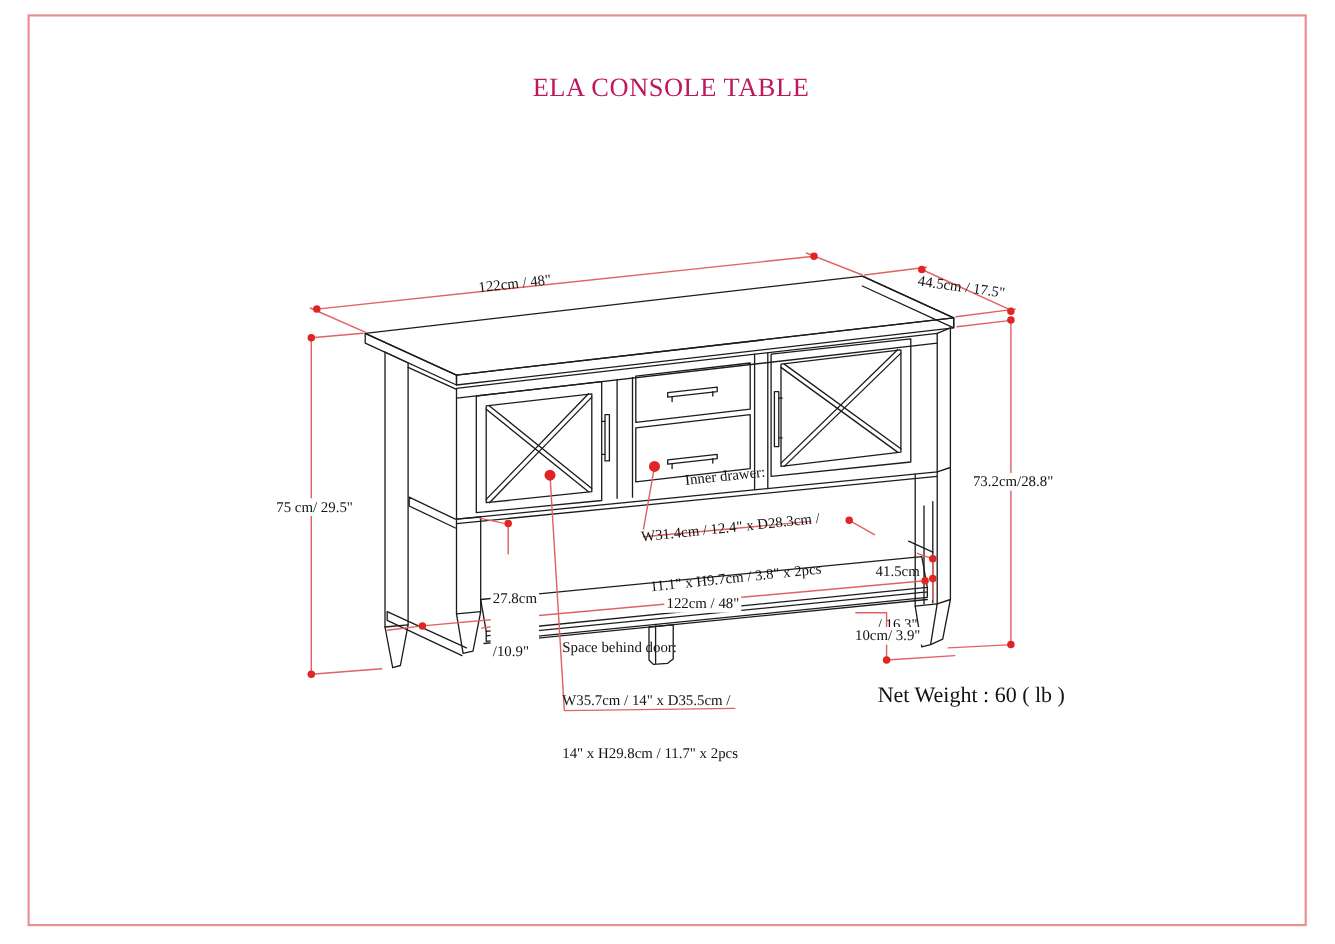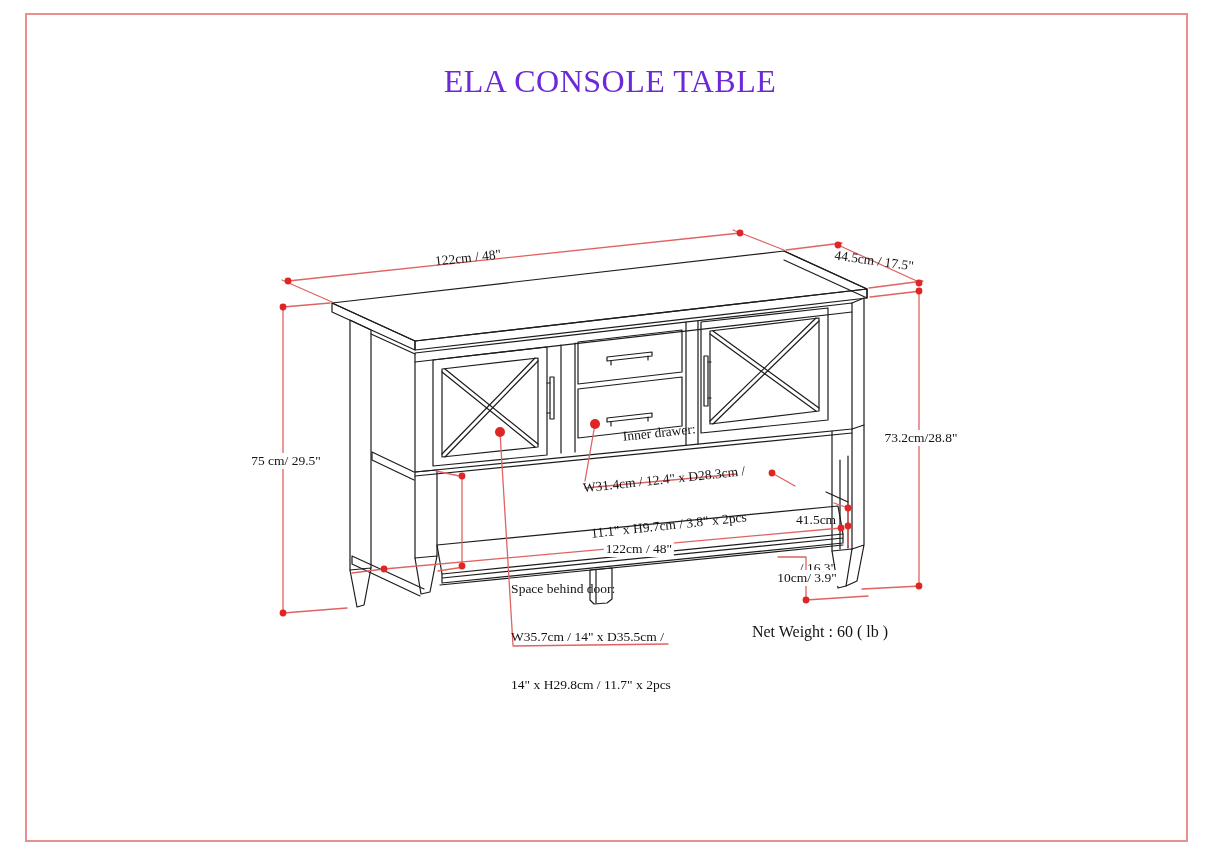--- a/index.html
+++ b/index.html
@@ -5,34 +5,34 @@
   html,body{margin:0;padding:0;background:#ffffff;}
   #stage{position:relative;width:1214px;height:858px;background:#fff;overflow:hidden;
          font-family:"Liberation Serif", serif;color:#161616;}
   #frame{position:absolute;left:25px;top:13px;width:1163px;height:829px;
          border:2px solid #e89090;box-sizing:border-box;}
   #drawing{position:absolute;left:0;top:0;}
   .lbl{position:absolute;font-size:13.5px;line-height:16px;white-space:pre;color:#131313;}
   .ctr{transform:translate(-50%,-50%);}
   .wbg{background:#ffffff;padding:0 2px;}
   #title{position:absolute;left:610px;top:81px;transform:translate(-50%,-50%);
-         font-size:32px;letter-spacing:0.5px;color:#6d28d9;}
+         font-size:24px;letter-spacing:0.5px;color:#be185d;}
   #lbl-top-width{left:468px;top:258px;transform:translate(-50%,-50%) rotate(-6.3deg);}
   #lbl-depth{left:874px;top:261px;transform:translate(-50%,-50%) rotate(8deg);}
   #lbl-height-left{left:286px;top:461px;}
   #lbl-height-right{left:921px;top:438px;}
   #lbl-opening{left:446px;top:504px;text-align:left;}
-  #lbl-clearance{left:796px;top:480px;text-align:right;}
+  #lbl-clearance{left:796px;top:480px;text-align:center;}
   #lbl-shelf-width{left:639px;top:549px;}
   #lbl-foot{left:807px;top:578px;}
   #blk-inner-drawer{left:664px;top:479px;transform:translate(-50%,-50%) rotate(-6deg);
                     text-align:center;line-height:15.5px;}
   #blk-space-door{left:591px;top:637px;transform:translate(-50%,-50%);
                   text-align:left;line-height:16px;}
-  #lbl-net-weight{left:820px;top:632px;font-size:16px;}
+  #lbl-net-weight{left:883px;top:632px;font-size:20px;}
 </style>
 </head>
 <body>
 
 <div id="stage">
   <div id="frame"></div>
 
   <svg id="drawing" width="1214" height="858" viewBox="0 0 1214 858">
 
     <g stroke="#1c1c1c" stroke-width="1.2" fill="none" stroke-linejoin="round" stroke-linecap="round">
@@ -157,20 +157,24 @@
   <div id="title">ELA CONSOLE TABLE</div>
 
   <div class="lbl" id="lbl-top-width">122cm / 48"</div>
 
   <div class="lbl" id="lbl-depth">44.5cm / 17.5"</div>
 
   <div class="lbl ctr wbg" id="lbl-height-left">75 cm/ 29.5"</div>
 
   <div class="lbl ctr wbg" id="lbl-height-right">73.2cm/28.8"</div>
 
+  <div class="lbl wbg" id="lbl-opening">
+    <div>27.8cm</div>
+    <div>/10.9"</div>
+  </div>
 
   <div class="lbl" id="lbl-clearance">
     <div>41.5cm</div>
     <div>/ 16.3"</div>
   </div>
 
   <div class="lbl ctr wbg" id="lbl-shelf-width">122cm / 48"</div>
 
   <div class="lbl ctr wbg" id="lbl-foot">10cm/ 3.9"</div>
 

